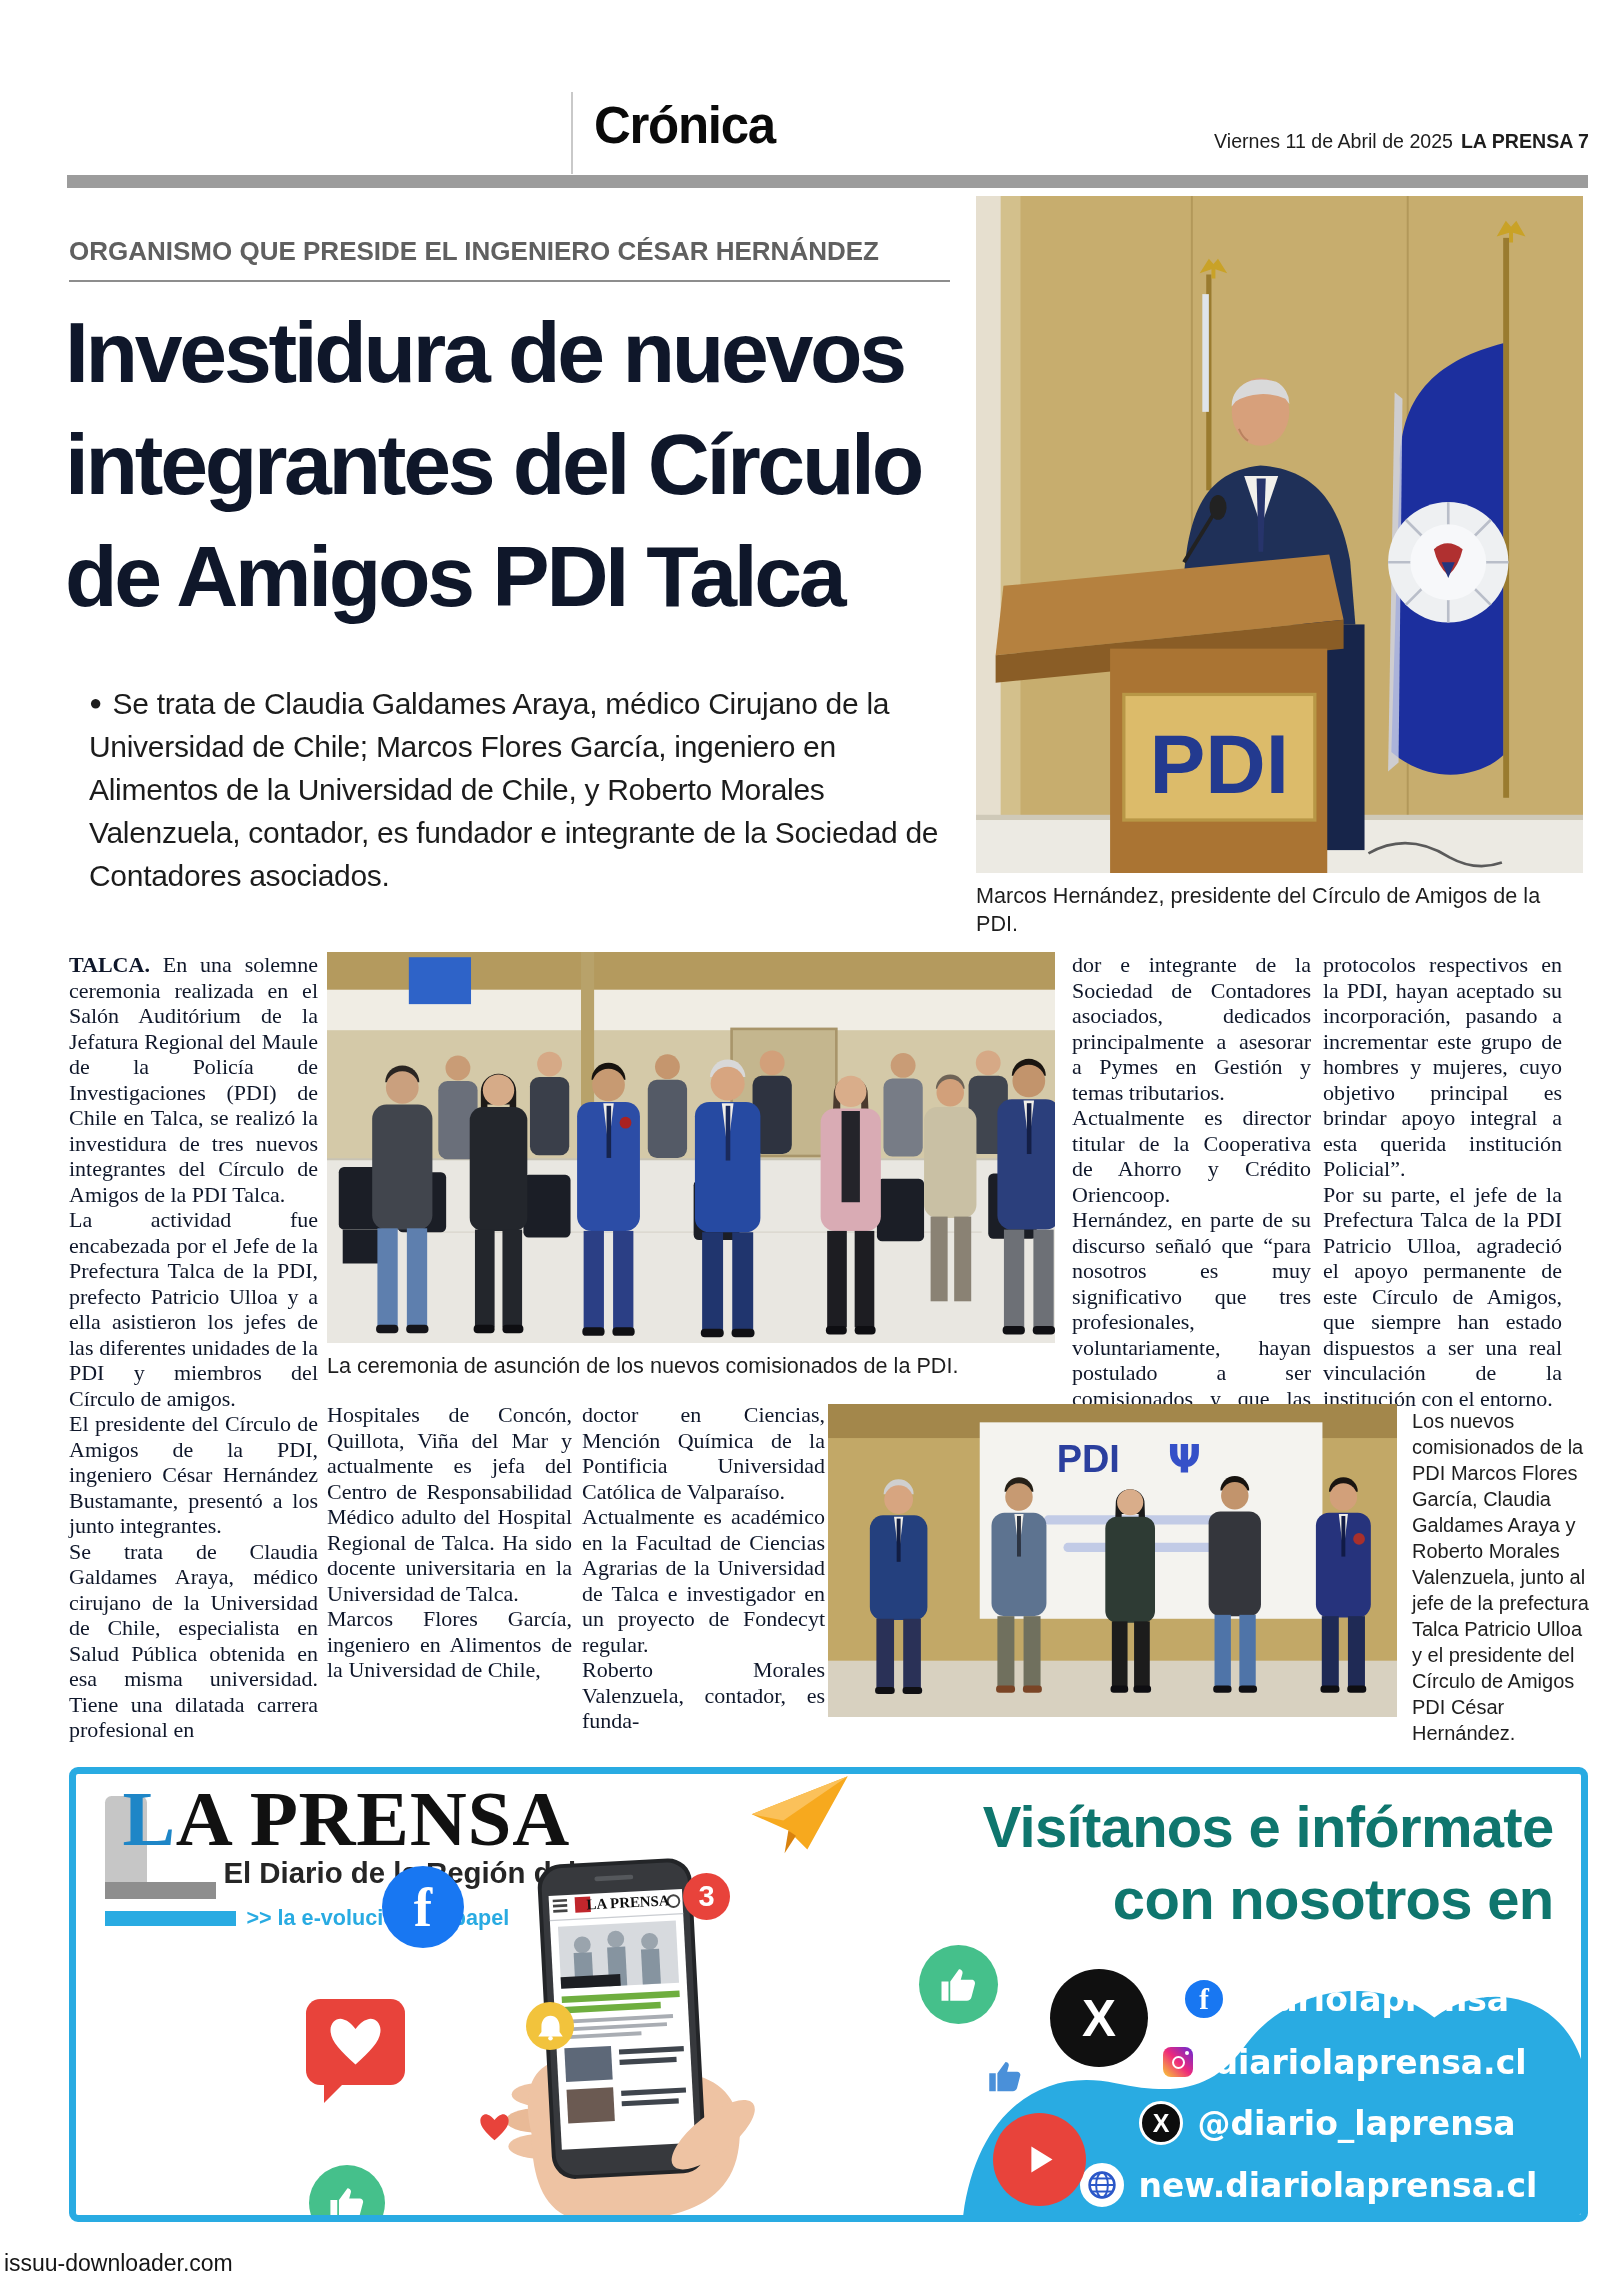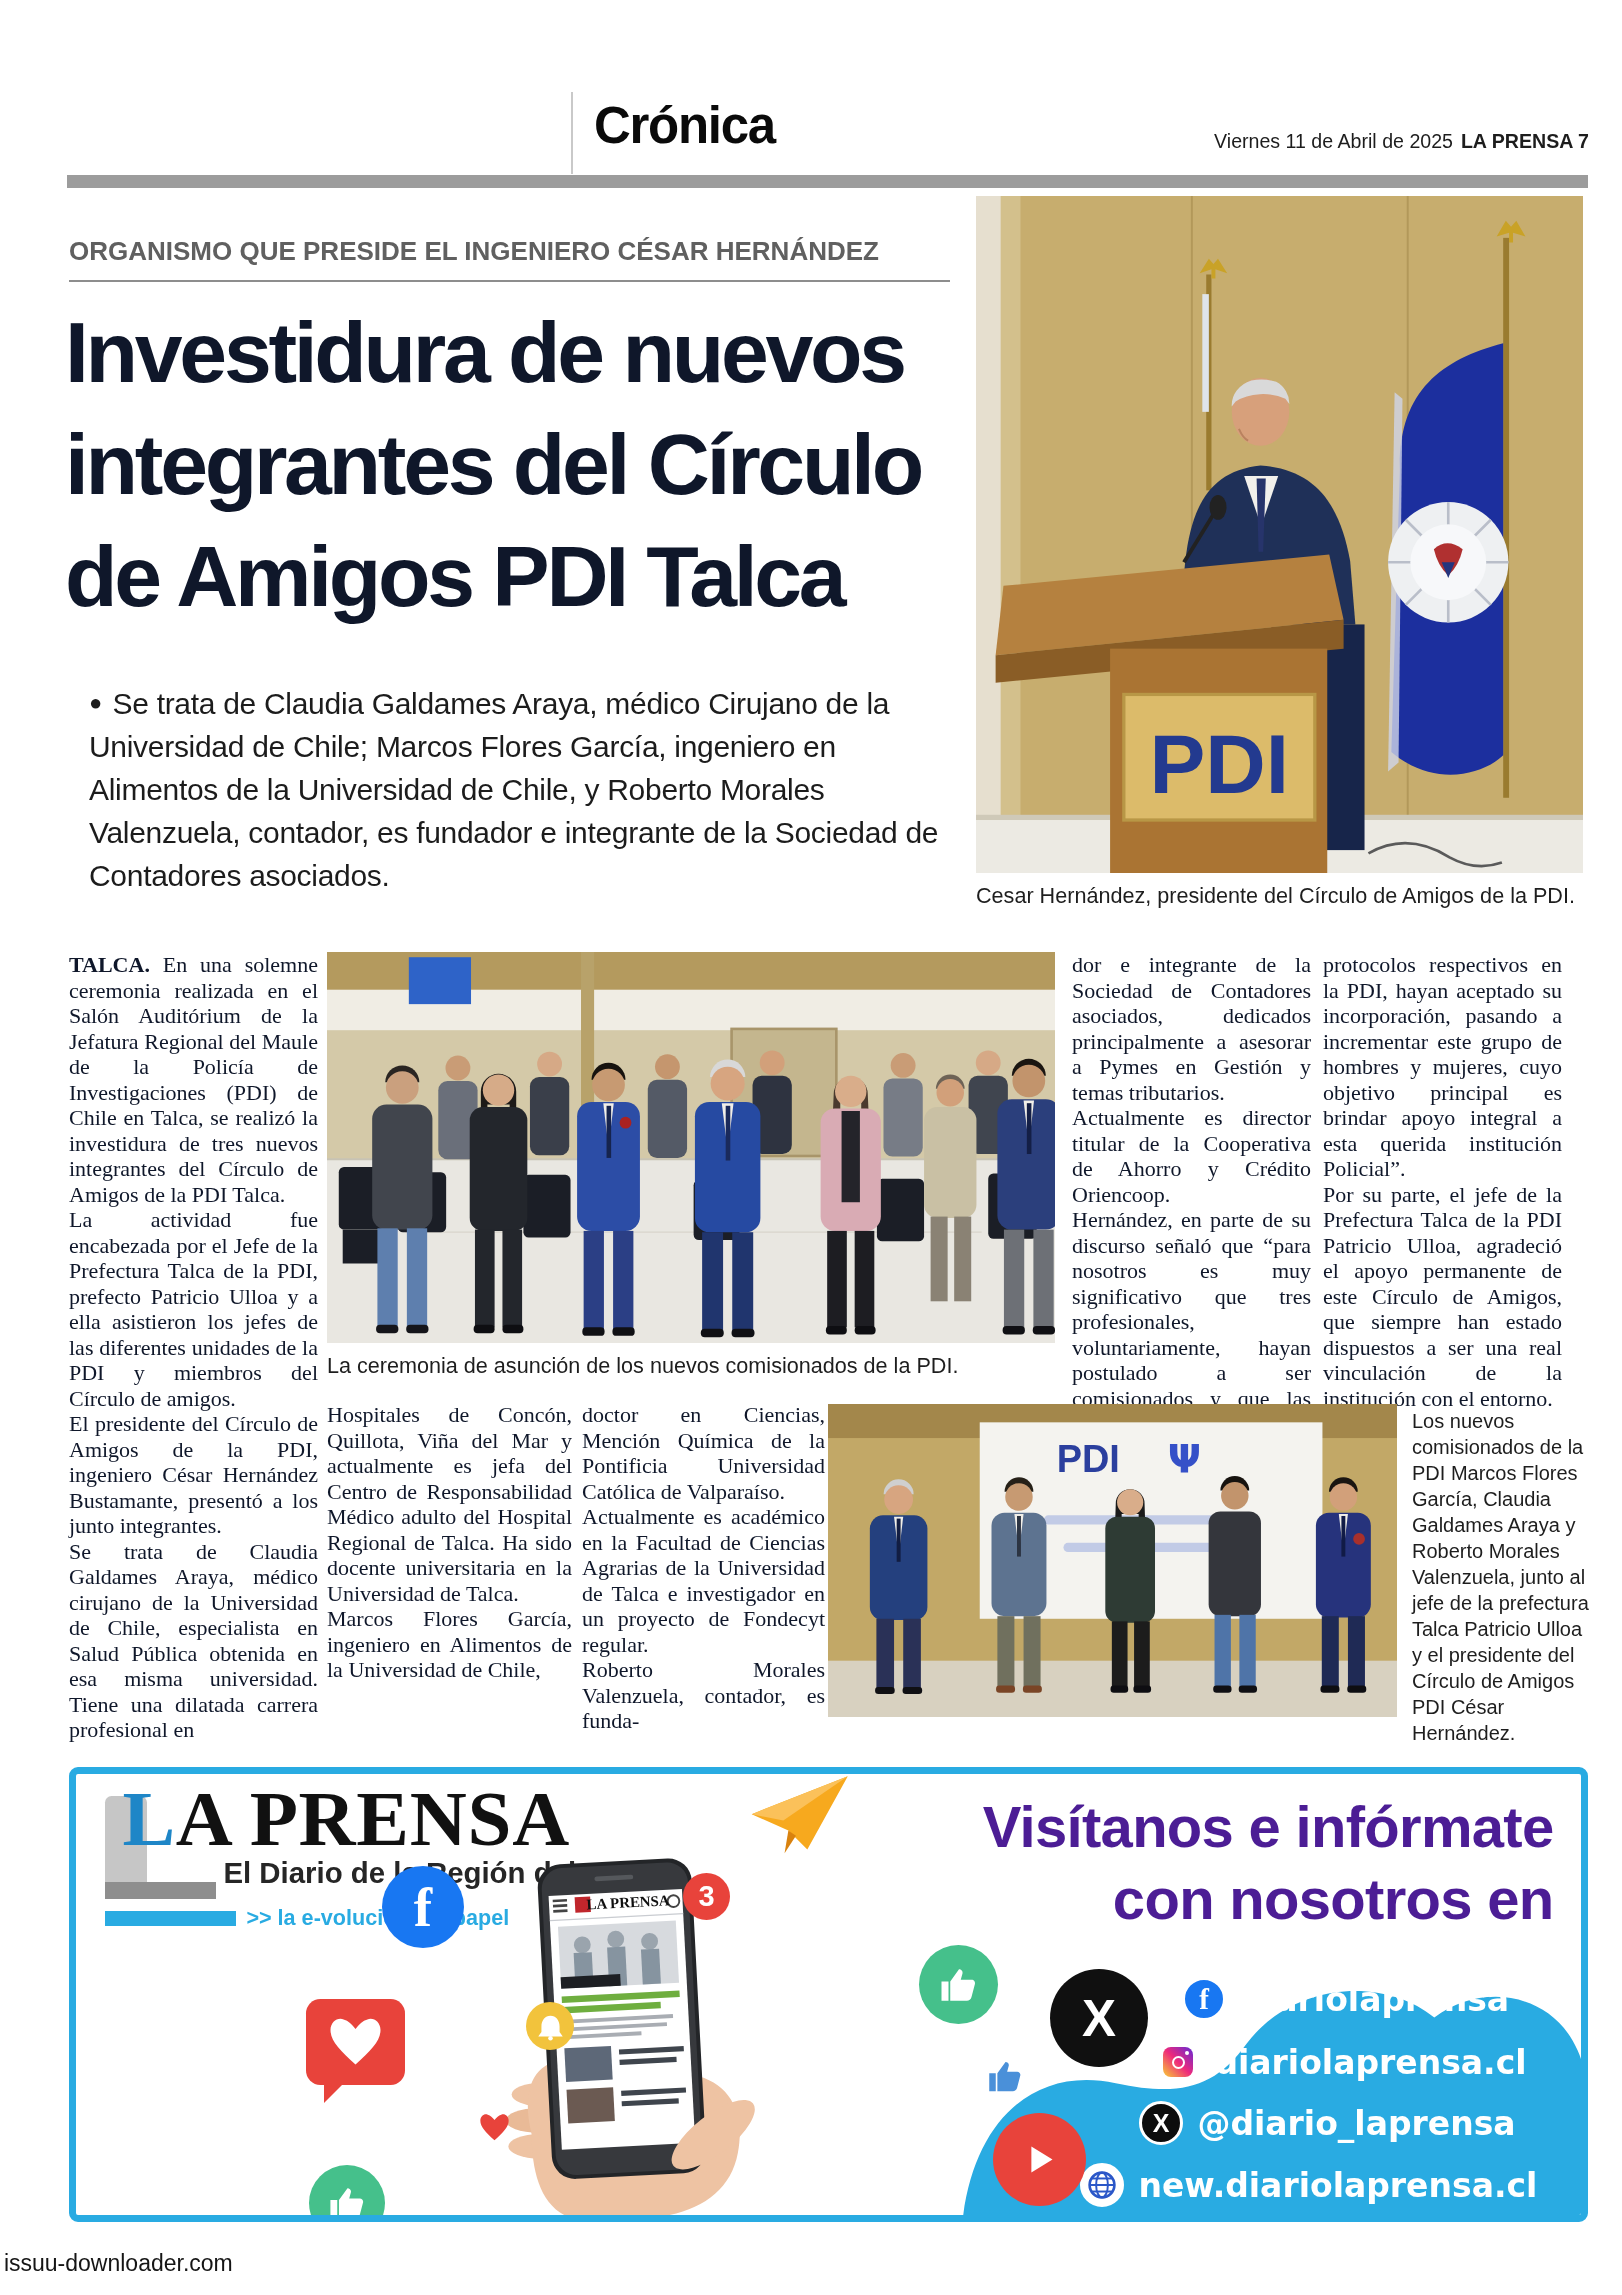--- a/index.html
+++ b/index.html
@@ -53,21 +53,21 @@
   .ad-logo{position:absolute;left:29.4px;top:9.2px;width:589px;height:151px;}
   .fold-v{position:absolute;left:0px;top:13px;width:42px;height:89px;background:#c6c6c6;border-radius:6.5px 6.5px 0 0;}
   .fold-base{position:absolute;left:0px;top:99px;width:111px;height:17px;background:#8e8e8e;}
   .ad-logo-title{position:absolute;left:17px;top:-9.2px;font-family:"Liberation Serif",serif;
       font-weight:900;font-size:79px;letter-spacing:0.7px;color:#111;}
   .ad-logo-title .initial{color:#1e86c7;}
   .ad-logo-sub{position:absolute;left:118px;top:73px;font-size:29.4px;font-weight:800;color:#262626;}
   .ad-blueline{position:absolute;left:0px;top:128px;width:131px;height:14.4px;background:#29abe2;}
   .ad-tagline{position:absolute;left:141px;top:122px;font-size:21.6px;font-weight:700;color:#29abe2;}
   .ad-headline{position:absolute;right:27.5px;top:17px;text-align:right;font-size:58px;line-height:72px;
-      font-weight:700;color:#4c1d95;letter-spacing:-0.7px;}
+      font-weight:700;color:#0f766e;letter-spacing:-0.7px;}
   .ad-headline span{display:block;}
 
   .blob{position:absolute;right:-9.2px;bottom:-10.5px;width:628px;height:308px;}
   .srow{position:absolute;display:flex;align-items:center;gap:14.4px;}
   .srow1{left:1106px;top:203px;}
   .srow2{left:1080px;top:266px;}
   .srow3{left:1063px;top:327px;}
   .srow4{left:1004px;top:389px;}
   .slabel{color:#fff;font-family:"DejaVu Sans",sans-serif;font-weight:bold;font-size:33px;}
   .s-icon{width:44px;height:44px;border-radius:50%;border:3.3px solid #fff;box-sizing:border-box;
@@ -163,21 +163,21 @@
       <ellipse cx="370" cy="476" rx="13" ry="19" fill="#222"></ellipse>
 
       <polygon points="42,596 540,548 562,648 30,702" fill="#b5813f"></polygon>
       <polygon points="30,702 562,648 562,692 30,744" fill="#8a5d26"></polygon>
       <rect x="205" y="692" width="332" height="343" fill="#aa7433"></rect>
       <rect x="226" y="762" width="292" height="192" fill="#dcbb6a" stroke="#b89746" stroke-width="5"></rect>
       <text x="372" y="912" font-size="128" font-weight="bold" text-anchor="middle" font-family="Liberation Sans, sans-serif" fill="#233a8f">PDI</text>
       <path d="M600 1005 q60 -34 124 6 q40 22 80 8" stroke="#5a5a5a" stroke-width="4" fill="none"></path>
     </svg>
   </figure>
-  <figcaption class="caption caption1">Cesar Hernández, presidente del Círculo de Amigos de la PDI.</figcaption>
+  <figcaption class="caption caption1">Marcos Hernández, presidente del Círculo de Amigos de la PDI.</figcaption>
 
   <div class="bodycol col1">
     <p><span class="dateline">TALCA.</span> <span>En una solemne ceremonia realizada en el Salón Auditórium de la Jefatura Regional del Maule de la Policía de Investigaciones (PDI) de Chile en Talca, se realizó la investidura de tres nuevos integrantes del Círculo de Amigos de la PDI Talca.</span></p>
     <p>La actividad fue encabezada por el Jefe de la Prefectura Talca de la PDI, prefecto Patricio Ulloa y a ella asistieron los jefes de las diferentes unidades de la PDI y miembros del Círculo de amigos.</p>
     <p>El presidente del Círculo de Amigos de la PDI, ingeniero César Hernández Bustamante, presentó a los junto integrantes.</p>
     <p>Se trata de Claudia Galdames Araya, médico cirujano de la Universidad de Chile, especialista en Salud Pública obtenida en esa misma universidad. Tiene una dilatada carrera profesional en</p>
   </div>
 
   <figure class="photo2">
     <svg viewBox="0 0 1112 600" preserveAspectRatio="none">

